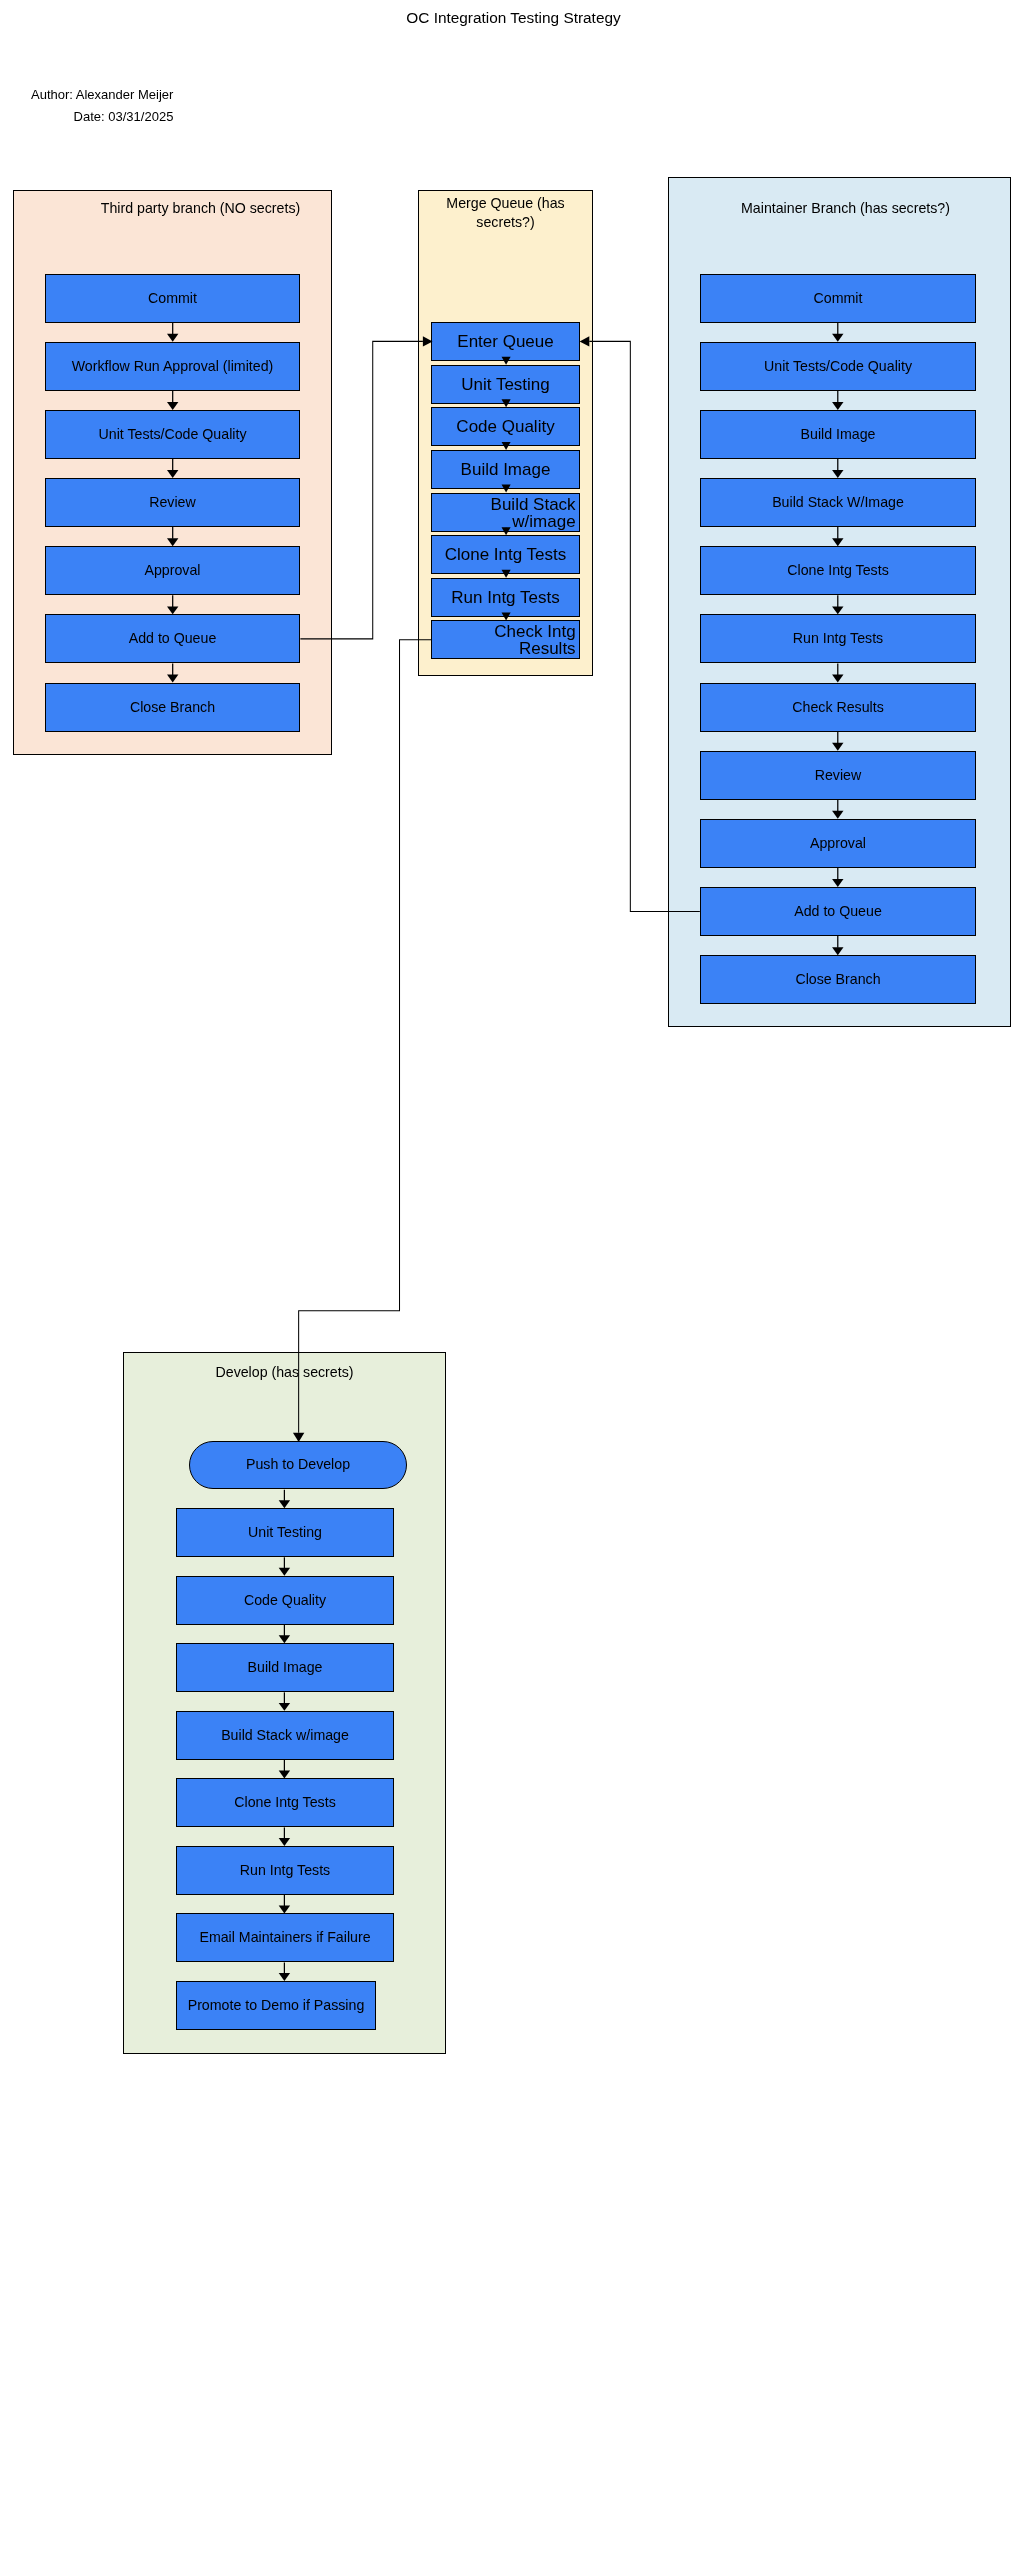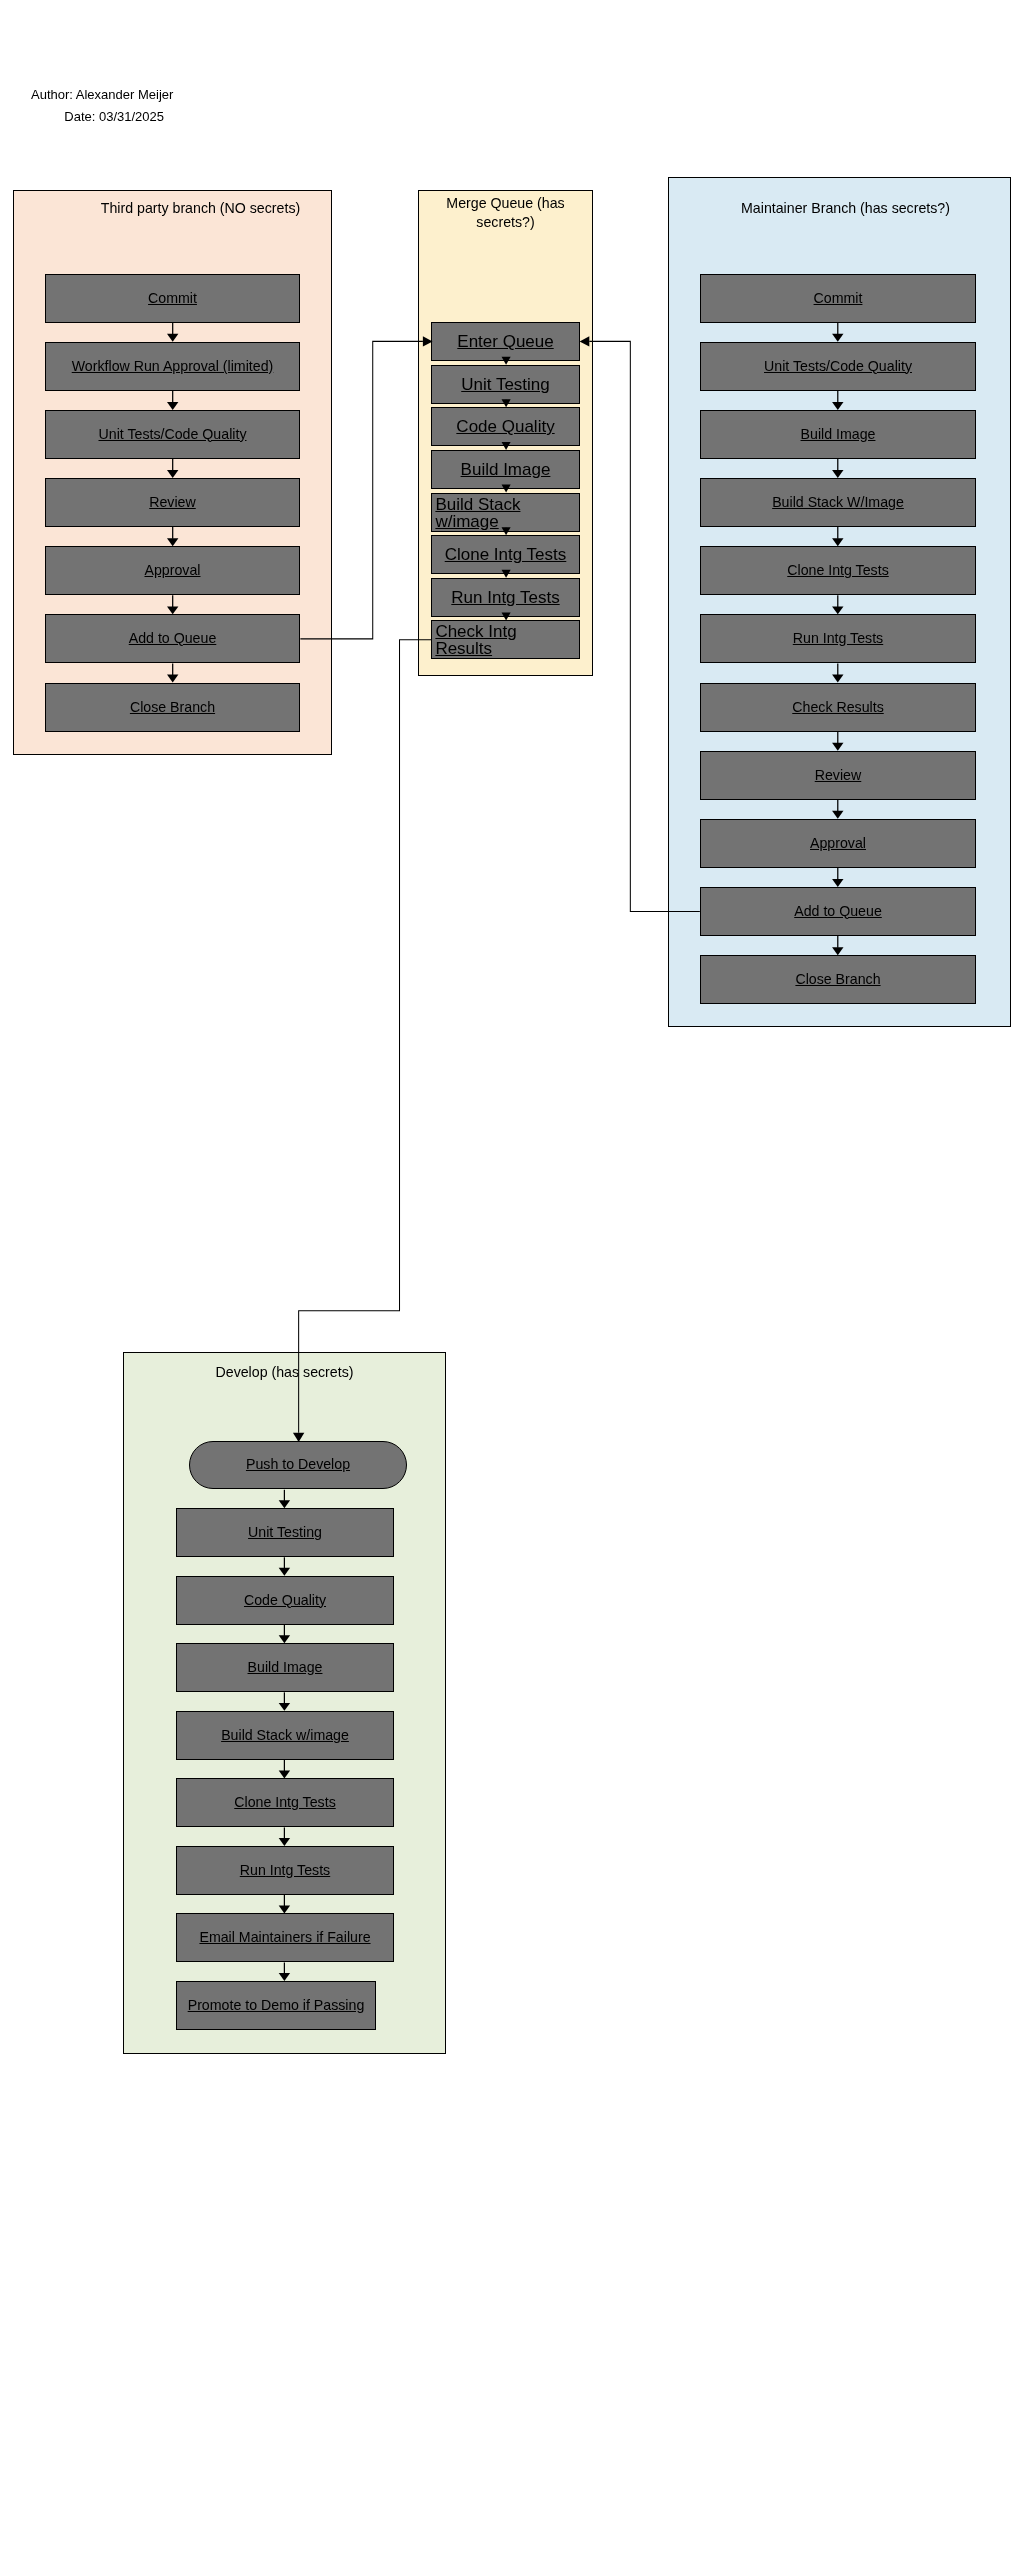--- a/index.html
+++ b/index.html
@@ -32,53 +32,52 @@
     position: absolute;
     left: 31px;
     top: 84px;
     font-size: 13px;
     line-height: 21.7px;
     text-align: center;
     white-space: nowrap;
   }
   .meta .mline { display: block; }
   .meta .mline.author { text-align: left; }
-  .meta .mline.date { text-align: center; padding-left: 24px; }
+  .meta .mline.date { text-align: right; padding-left: 24px; }
 
   .lane {
     position: absolute;
     border: 1.7px solid #000000;
     box-sizing: border-box;
   }
   .lane-title {
     position: absolute;
     left: 0;
     right: 0;
     text-align: center;
     font-size: 14.2px;
     line-height: 19.4px;
     padding: 0 8px;
     box-sizing: border-box;
     color: #000;
   }
 
   .node {
     position: absolute;
-    background: #737373;
+    background: #3b82f6;
     border: 1.7px solid #000000;
     box-sizing: border-box;
     display: flex;
     align-items: center;
     justify-content: center;
-    text-align: left;
+    text-align: right;
     font-size: 14.2px;
     line-height: 17.7px;
     color: #000;
     padding: 1.1px 3.4px;
-    text-decoration: underline;
   }
   .node.small { font-size: 17px; line-height: 17px; }
 
   svg.edges {
     position: absolute;
     left: 0;
     top: 0;
     width: 1027px;
     height: 2576px;
     pointer-events: none;
@@ -89,20 +88,21 @@
     stroke-width: 2.2;
   }
   svg.edges .thin { stroke-width: 1.8; }
   svg.edges polygon { fill: #000000; stroke: none; }
 </style>
 </head>
 <body>
 
 <div id="canvas">
 
+  <div class="title">OC Integration Testing Strategy</div>
 
   <div class="meta">
     <span class="mline author">Author: Alexander Meijer</span>
     <span class="mline date">Date: 03/31/2025</span>
   </div>
 
   <div class="lane" style="left: 13px; top: 190px; width: 319px; height: 565px; background: rgb(251, 229, 214);"></div>
   <div class="lane-title" style="left:13px; top:199px; width:319px;margin-left:28px;">Third party branch (NO secrets)</div>
 
   <div class="node" style="left: 45px; top: 274px; width: 255px; height: 49px;">Commit</div>

